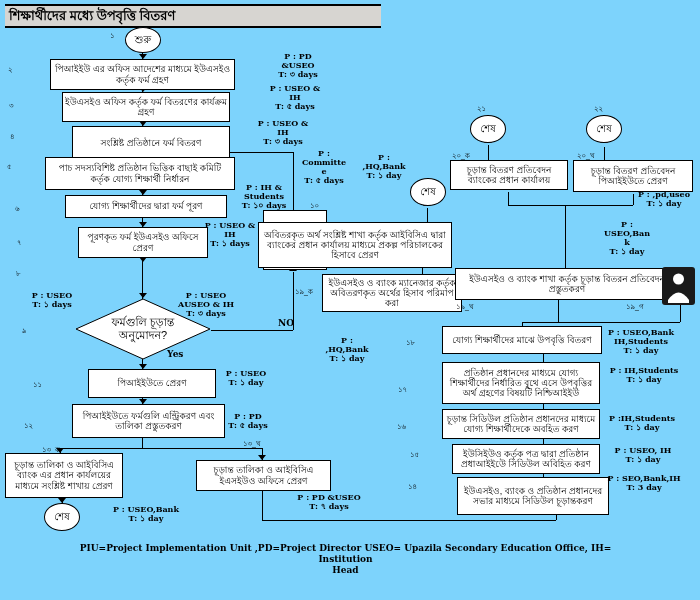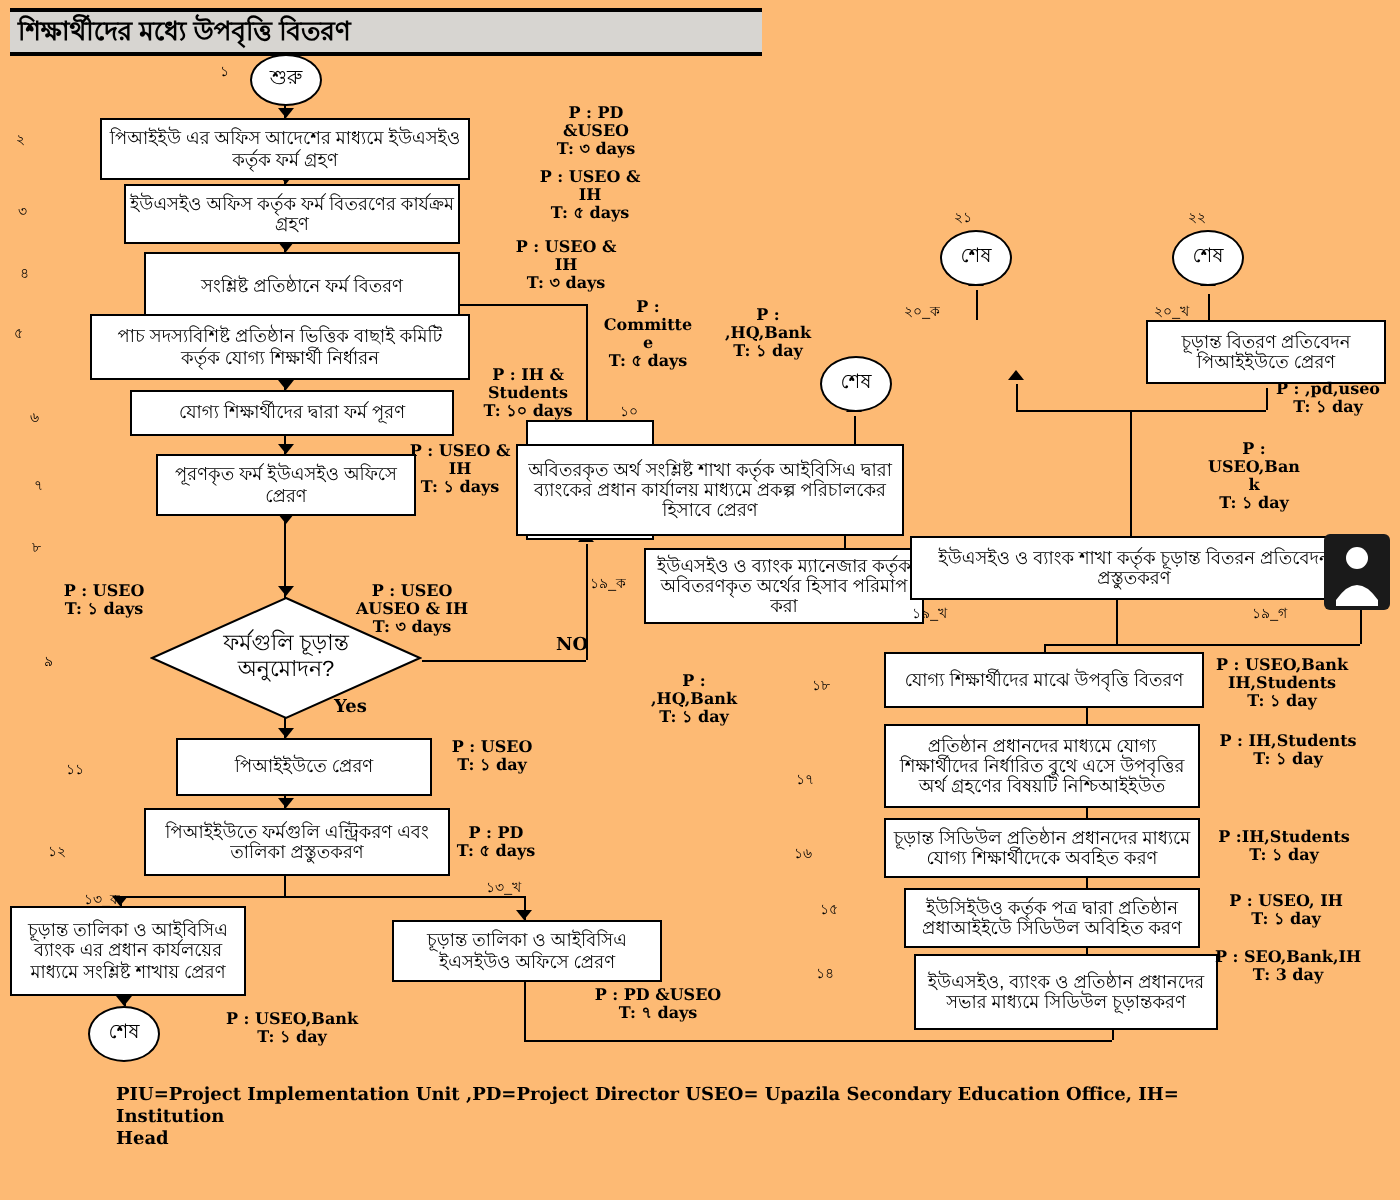--- a/index.html
+++ b/index.html
@@ -1,17 +1,17 @@
 <!DOCTYPE html>
 <html><head>
 <meta charset="utf-8">
 <style>
   html,body{margin:0;padding:0;}
   body{font-family:"Liberation Sans",sans-serif;}
-  #page{position:relative;width:700px;height:600px;background:#fdba74;overflow:hidden;}
+  #page{position:relative;width:700px;height:600px;background:#7dd3fc;overflow:hidden;}
   .ttl{position:absolute;left:5px;top:4px;width:372px;height:20px;background:#d7d5d1;
        border-top:2px solid #000;border-bottom:2px solid #000;font-weight:bold;font-size:13px;
        line-height:20px;padding-left:4px;color:#000;}
   .b{position:absolute;background:#fff;border:1px solid #000;font-size:9px;color:#000;
      display:flex;align-items:center;justify-content:center;text-align:center;
      line-height:1.12;padding:1px 2px;box-sizing:border-box;z-index:3;}
   .c{border-radius:50%;font-size:10px;}
   .n{position:absolute;font-size:7px;color:#000;z-index:4;}
   .a{position:absolute;font-size:8px;font-weight:bold;color:#000;text-align:center;
      white-space:pre-line;line-height:1.12;font-family:"DejaVu Serif",serif;z-index:4;}
@@ -21,21 +21,21 @@
   .vl{width:1px;}
   .hl{height:1px;}
   .ad,.au,.al{position:absolute;width:0;height:0;z-index:2;}
   .ad{border-left:4px solid transparent;border-right:4px solid transparent;border-top:5px solid #000;}
   .au{border-left:4px solid transparent;border-right:4px solid transparent;border-bottom:5px solid #000;}
   .al{border-top:4px solid transparent;border-bottom:4px solid transparent;border-right:5px solid #000;}
   .dia{position:absolute;left:75px;top:298px;width:136px;height:62px;z-index:3;}
   .dia .txt{position:absolute;left:0;top:0;right:0;bottom:0;display:flex;align-items:center;
        justify-content:center;text-align:center;font-size:11px;padding:0 22px;line-height:1.15;}
   .ftr{position:absolute;left:58px;top:543px;width:575px;font-size:9px;font-weight:bold;
-       color:#000;white-space:pre-line;font-family:"DejaVu Serif",serif;line-height:1.2;}
+       color:#000;white-space:pre-line;font-family:"DejaVu Serif",serif;line-height:1.2;text-align:center;}
   .icon{position:absolute;left:662px;top:267px;width:33px;height:38px;z-index:3;}
 </style>
 </head>
 <body>
 
 <div id="page">
 
   <div class="ttl">শিক্ষার্থীদের মধ্যে উপবৃত্তি বিতরণ</div>
 
   <div class="vl" style="left:142px;top:52px;height:396px;"></div>
@@ -113,26 +113,27 @@
 
   <div class="b" style="left:263px;top:210px;width:64px;height:60px;font-size:8.5px;">পুন: যাচাইয়ের জন্য প্রতিষ্ঠানে প্রেরণ</div>
   <div class="b" style="left:88px;top:369px;width:128px;height:29px;">পিআইইউতে  প্রেরণ</div>
   <div class="b" style="left:72px;top:404px;width:153px;height:34px;">পিআইইউতে ফর্মগুলি এন্ট্রিকরণ এবং তালিকা প্রস্তুতকরণ</div>
   <div class="b" style="left:5px;top:453px;width:118px;height:45px;">চূড়ান্ত তালিকা ও আইবিসিএ ব্যাংক এর প্রধান কার্যলয়ের মাধ্যমে সংশ্লিষ্ট শাখায়  প্রেরণ</div>
   <div class="b c" style="left:44px;top:503px;width:36px;height:28px;">শেষ</div>
   <div class="b" style="left:196px;top:460px;width:135px;height:31px;">চূড়ান্ত তালিকা ও আইবিসিএ ইএসইউও অফিসে প্রেরণ</div>
   <div class="b" style="left:457px;top:477px;width:152px;height:38px;">ইউএসইও, ব্যাংক ও প্রতিষ্ঠান প্রধানদের সভার মাধ্যমে সিডিউল চূড়ান্তকরণ</div>
   <div class="b" style="left:452px;top:444px;width:148px;height:30px;">ইউসিইউও কর্তৃক পত্র দ্বারা প্রতিষ্ঠান প্রধাআইইউে সিডিউল অবিহিত করণ</div>
   <div class="b" style="left:442px;top:409px;width:158px;height:30px;">চূড়ান্ত সিডিউল প্রতিষ্ঠান প্রধানদের মাধ্যমে যোগ্য শিক্ষার্থীদেকে অবহিত করণ</div>
-  <div class="b" style="left:442px;top:362px;width:158px;height:42px;">প্রতিষ্ঠান প্রধানদের মাধ্যমে যোগ্য শিক্ষার্থীদের নির্ধারিত বুথে এসে উপবৃত্তির অর্থ গ্রহণের বিষয়টি নিশ্চিআইইউত</div>
+  <div class="b" style="left:442px;top:362px;width:158px;height:42px;">প্রতিষ্ঠান প্রধানদের মাধ্যমে যোগ্য শিক্ষার্থীদের নির্ধারিত বুথে এসে উপবৃত্তির অর্থ গ্রহণের বিষয়টি নিশ্চিআইইউ</div>
   <div class="b" style="left:442px;top:326px;width:160px;height:28px;">যোগ্য শিক্ষার্থীদের মাঝে উপবৃত্তি বিতরণ</div>
   <div class="b" style="left:322px;top:274px;width:140px;height:38px;">ইউএসইও ও ব্যাংক ম্যানেজার কর্তৃক অবিতরণকৃত অর্থের হিসাব পরিমাপ করা</div>
   <div class="b" style="left:455px;top:268px;width:224px;height:32px;">ইউএসইও ও ব্যাংক শাখা কর্তৃক চূড়ান্ত বিতরন প্রতিবেদন প্রস্তুতকরণ</div>
   <div class="b" style="left:258px;top:222px;width:194px;height:46px;">অবিতরকৃত অর্থ সংশ্লিষ্ট শাখা কর্তৃক আইবিসিএ দ্বারা ব্যাংকের প্রধান কার্যালয় মাধ্যমে প্রকল্প পরিচালকের হিসাবে প্রেরণ</div>
   <div class="b c" style="left:410px;top:178px;width:36px;height:28px;">শেষ</div>
+  <div class="b" style="left:450px;top:160px;width:118px;height:30px;">চূড়ান্ত বিতরণ প্রতিবেদন ব্যাংকের প্রধান কার্যালয়</div>
   <div class="b" style="left:573px;top:160px;width:120px;height:32px;">চূড়ান্ত বিতরণ প্রতিবেদন পিআইইউতে প্রেরণ</div>
   <div class="b c" style="left:470px;top:115px;width:36px;height:28px;">শেষ</div>
   <div class="b c" style="left:586px;top:115px;width:36px;height:28px;">শেষ</div>
 
   <div class="icon">
     <svg width="33" height="38" viewBox="0 0 33 38">
       <rect x="0" y="0" width="33" height="38" rx="3" fill="#1a1a1a"></rect>
       <circle cx="16.5" cy="12" r="5.5" fill="#ffffff"></circle>
       <path d="M6 33 Q16.5 18 27 33 L27 36 L6 36 Z" fill="#ffffff"></path>
     </svg>

